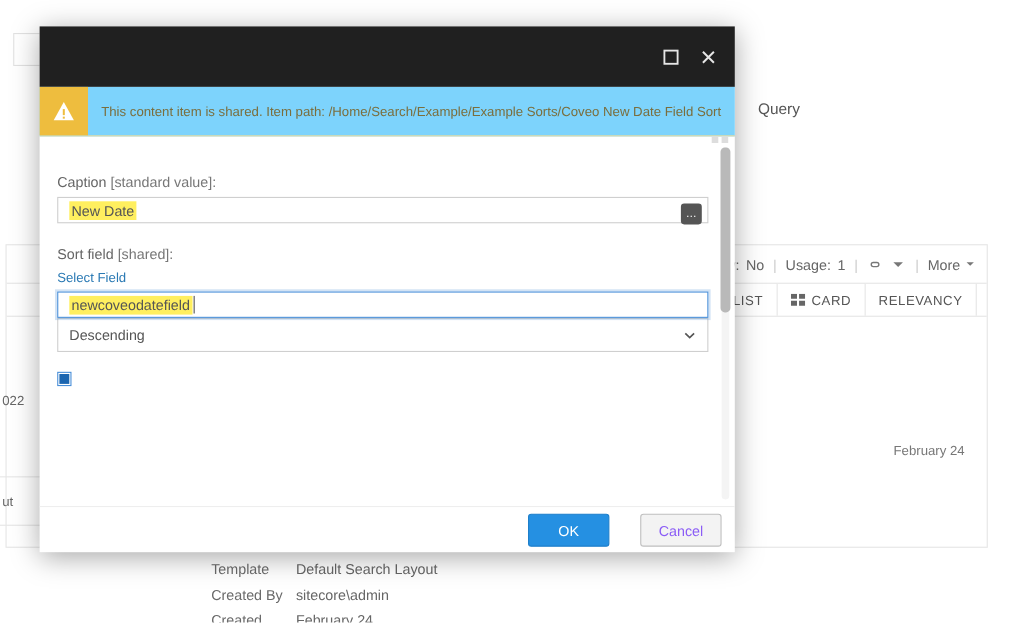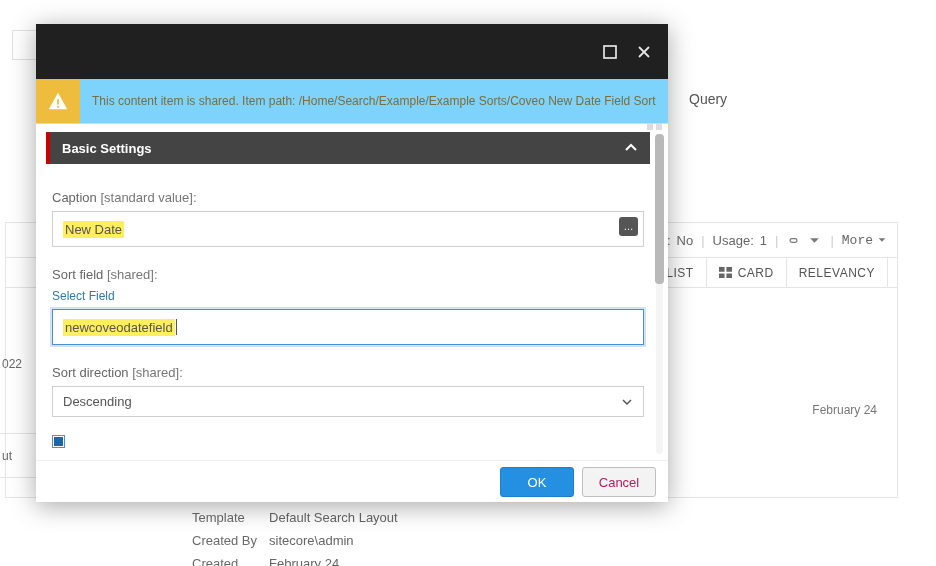--- a/index.html
+++ b/index.html
@@ -152,21 +152,21 @@
     padding: 16px 6px 0 6px;
   }
   .field-label {
     font-size: 13px; color: #777; margin: 10px 0 6px 0;
   }
   .field-label .main { color: #666; }
   .field-link {
     font-size: 12px; color: #2b7ab4;
   }
   .input-like {
-    width: 100%; height: 36px;
+    width: 100%; height: 24px;
     border: 1px solid #cfcfcf;
     padding: 0 10px;
     display: flex; align-items: center;
     font-size: 13px; color: #555;
     position: relative;
     background: #fff;
   }
   .input-like .hl {
     background: #ffef5f;
     padding: 1px 2px;
@@ -201,28 +201,28 @@
     width:13px; height:13px; border:1px solid #4a90d9;
     background:#fff; position:relative;
   }
   .checkbox-row .cb::after {
     content:""; position:absolute; left:1px; top:1px;
     width:9px; height:9px; background:#1c66b0;
   }
 
   .modal .footer {
     height: 42px; display: flex; justify-content: flex-end; align-items: center;
-    gap: 8px; padding: 0 12px;
+    gap: 28px; padding: 0 12px;
   }
   .btn {
     min-width: 74px; height: 30px;
     border-radius: 3px;
     font-size: 13px;
     display: inline-flex; align-items: center; justify-content: center;
-    border: 1px solid #bfbfbf; background: #f3f3f3; color:#be185d;
+    border: 1px solid #bfbfbf; background: #f3f3f3; color:#8b5cf6;
   }
   .btn.primary {
     background: #2590e2; border-color: #1e7fca; color: #fff;
   }
 </style>
 </head>
 <body>
 
 <div class="bg">
   <div class="topbox"></div>
@@ -240,21 +240,21 @@
         <svg viewBox="0 0 16 16">
             <path d="M3 8a3 3 0 013-3h2v1.5H6A1.5 1.5 0 004.5 8 1.5 1.5 0 006 9.5h2V11H6a3 3 0 01-3-3zm7-3h-2v1.5h2A1.5 1.5 0 0111.5 8 1.5 1.5 0 0110 9.5H8V11h2a3 3 0 000-6z" fill="#777"></path>
           </svg>
       </span>
       <span class="tiny-icon">
         <svg viewBox="0 0 12 12">
             <path d="M2 4l4 4 4-4z" fill="#777"></path>
           </svg>
       </span>
       <span class="sep">|</span>
-      <span style="display:inline-flex;align-items:center;gap:4px;font-family:Liberation Mono, monospace;">
+      <span style="display:inline-flex;align-items:center;gap:4px;">
         <span>More</span>
         <svg width="10" height="10" viewBox="0 0 12 12">
             <path d="M2 4l4 4 4-4z" fill="#777"></path>
           </svg>
       </span>
     </div>
 
     <div class="views">
       <div class="view-btn first">
         <span class="view-icon">
@@ -332,28 +332,20 @@
     <span class="msg">This content item is shared. Item path: /Home/Search/Example/Example Sorts/Coveo New Date Field Sort</span>
   </div>
 
   <div class="body">
     <div class="tiny-squares">
         <div></div>
         <div></div>
       </div>
 
     <div class="scroll">
-      <div class="section-header">
-        <span>Basic Settings</span>
-        <span class="chev">
-          <svg viewBox="0 0 14 14">
-              <path d="M2 9l5-5 5 5" fill="none" stroke="#fff" stroke-width="2"></path>
-            </svg>
-        </span>
-      </div>
 
       <div class="section-body">
 
         <div class="field-label">
           <span class="main">Caption</span>
           <span>[standard value]:</span>
         </div>
         <div class="input-like">
           <span class="hl">New Date</span>
           <span class="endcap">…</span>
@@ -364,24 +356,20 @@
           <span>[shared]:</span>
         </div>
         <div style="margin:4px 0 6px 0">
           <span class="field-link">Select Field</span>
         </div>
         <div class="input-like focused">
           <span class="hl">newcoveodatefield</span>
             <span class="caret"></span>
         </div>
 
-        <div class="field-label" style="margin-top:20px">
-          <span class="main">Sort direction</span>
-          <span>[shared]:</span>
-        </div>
         <div class="select-like">
           <span>Descending</span>
           <span class="chev">
             <svg viewBox="0 0 12 12">
                 <path d="M2 4l4 4 4-4" fill="none" stroke="#555" stroke-width="1.5"></path>
               </svg>
           </span>
         </div>
 
         <div class="checkbox-row">

